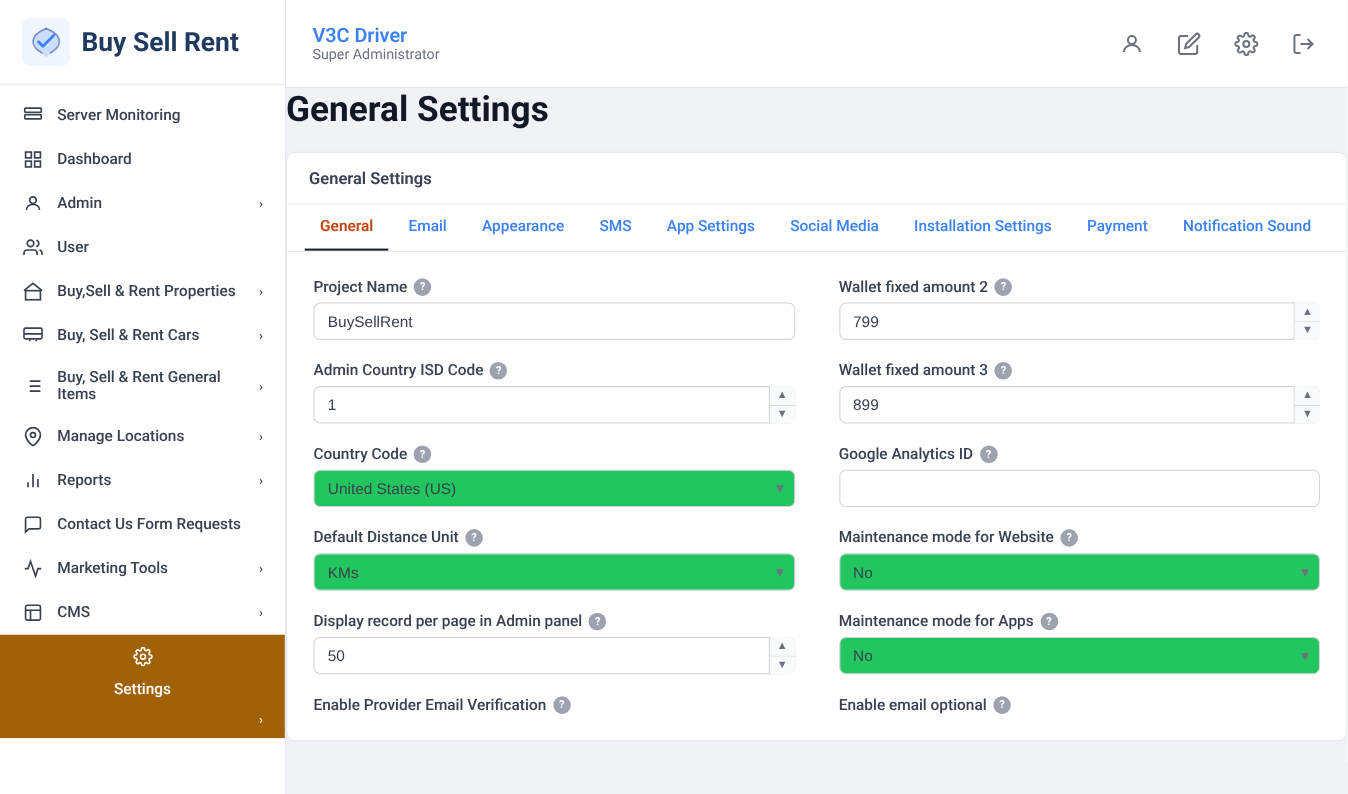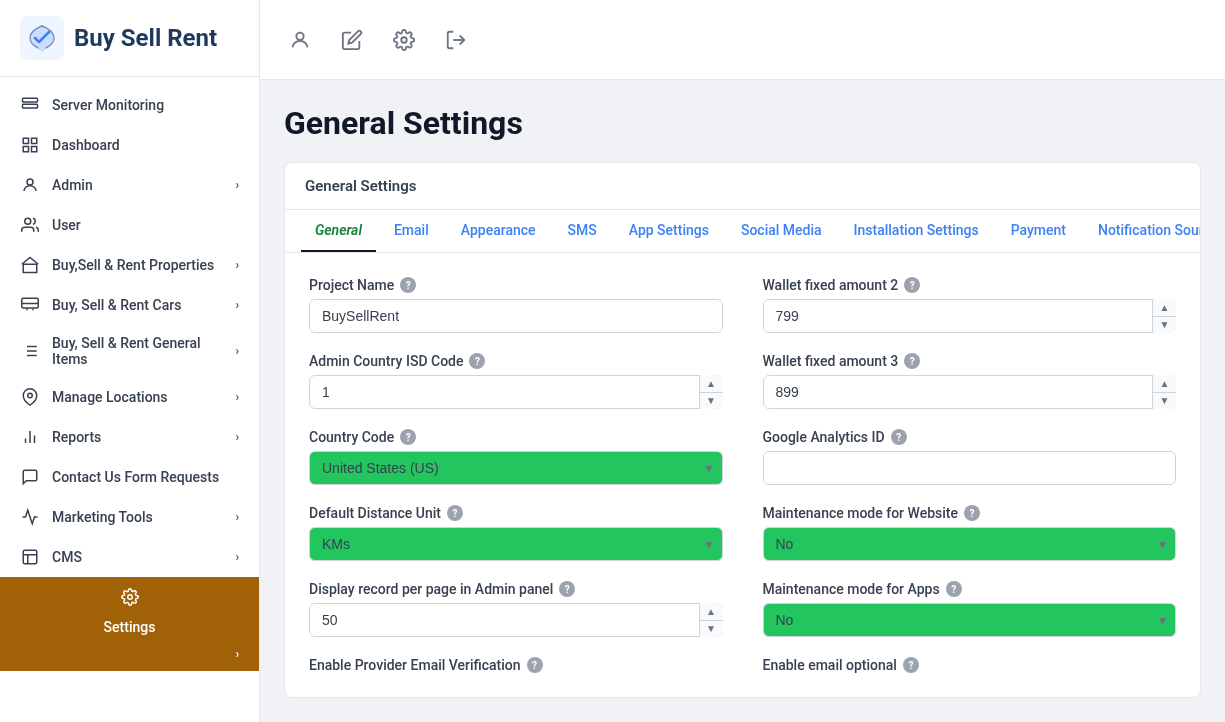--- a/index.html
+++ b/index.html
@@ -22,31 +22,31 @@
 
     
     .header { background: #fff; border-bottom: 1px solid #e5e7eb; padding: 12px 24px; display: flex; align-items: center; justify-content: space-between; height: 80px; }
     .header-user { display: flex; flex-direction: column; }
     .header-name { font-size: 18px; font-weight: 600; color: #3b82f6; }
     .header-role { font-size: 13px; color: #6b7280; }
     .header-icons { display: flex; gap: 20px; align-items: center; }
     .header-icon { width: 32px; height: 32px; display: flex; align-items: center; justify-content: center; cursor: pointer; color: #6b7280; font-size: 18px; }
 
     
-    .content { flex: 1; overflow-y: auto; padding: 24px; }
+    .content { flex: 1; overflow-y: auto; }
     .page-title { font-size: 32px; font-weight: 700; color: #111827; margin-bottom: 20px; }
 
     
     .settings-card { background: #fff; border-radius: 8px; border: 1px solid #e5e7eb; overflow: hidden; }
     .settings-card-header { padding: 14px 20px; border-bottom: 1px solid #e5e7eb; font-size: 15px; font-weight: 600; color: #374151; }
 
     
     .tabs { display: flex; border-bottom: 1px solid #e5e7eb; padding: 0 16px; background: #fff; gap: 4px; flex-wrap: nowrap; overflow-x: auto; }
     .tab { padding: 12px 14px; font-size: 14px; cursor: pointer; color: #6b7280; border-bottom: 2px solid transparent; white-space: nowrap; font-weight: 500; }
-    .tab.active { color: #15803d; border-bottom-color: #111827; font-weight: 600; font-style: italic; }
+    .tab.active { color: #c2410c; border-bottom-color: #111827; font-weight: 600; }
     .tab.blue { color: #3b82f6; }
 
     
     .form-body { padding: 24px; }
     .form-grid { display: grid; grid-template-columns: 1fr 1fr; gap: 20px 40px; }
     .form-group { display: flex; flex-direction: column; gap: 6px; }
     .form-label { font-size: 14px; font-weight: 500; color: #374151; display: flex; align-items: center; gap: 6px; }
     .help-icon { width: 16px; height: 16px; border-radius: 50%; background: #9ca3af; color: #fff; font-size: 10px; display: inline-flex; align-items: center; justify-content: center; cursor: pointer; font-weight: 700; flex-shrink: 0; }
     .form-input { border: 1px solid #d1d5db; border-radius: 6px; padding: 8px 12px; font-size: 14px; color: #374151; background: #fff; outline: none; width: 100%; }
     .form-input-spin { position: relative; }
@@ -215,20 +215,24 @@
         </span>
       <span>Settings</span>
       <span class="chevron">›</span>
     </div>
     </div>
 </nav>
 
 <div class="main">
 
   <header class="header">
+    <div class="header-user">
+      <span class="header-name">V3C Driver</span>
+      <span class="header-role">Super Administrator</span>
+    </div>
     <div class="header-icons">
       <div class="header-icon" title="Profile">
         <svg width="22" height="22" viewBox="0 0 24 24" fill="none" stroke="currentColor" stroke-width="2">
             <circle cx="12" cy="8" r="4"></circle>
             <path d="M4 20c0-4 3.6-7 8-7s8 3 8 7"></path>
           </svg>
       </div>
       <div class="header-icon" title="Edit">
         <svg width="22" height="22" viewBox="0 0 24 24" fill="none" stroke="currentColor" stroke-width="2">
             <path d="M11 4H4a2 2 0 00-2 2v14a2 2 0 002 2h14a2 2 0 002-2v-7"></path>

